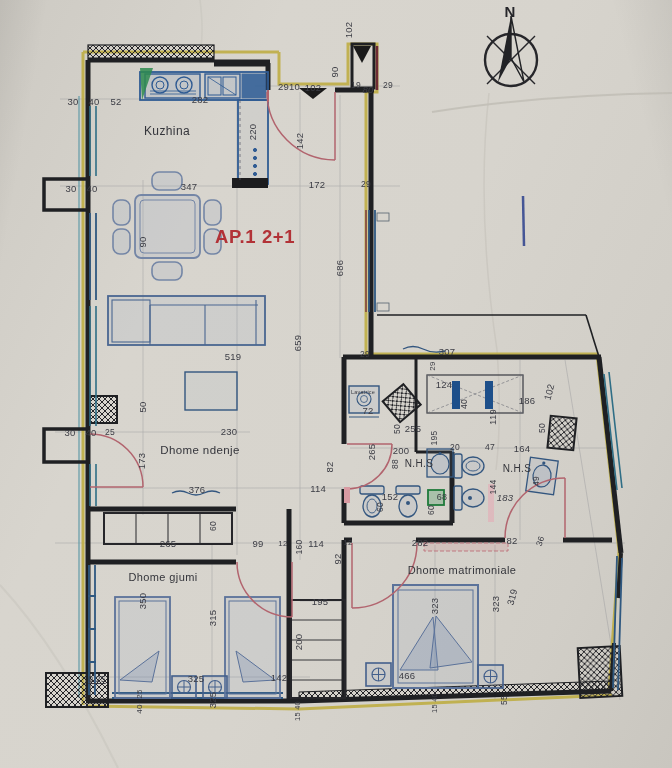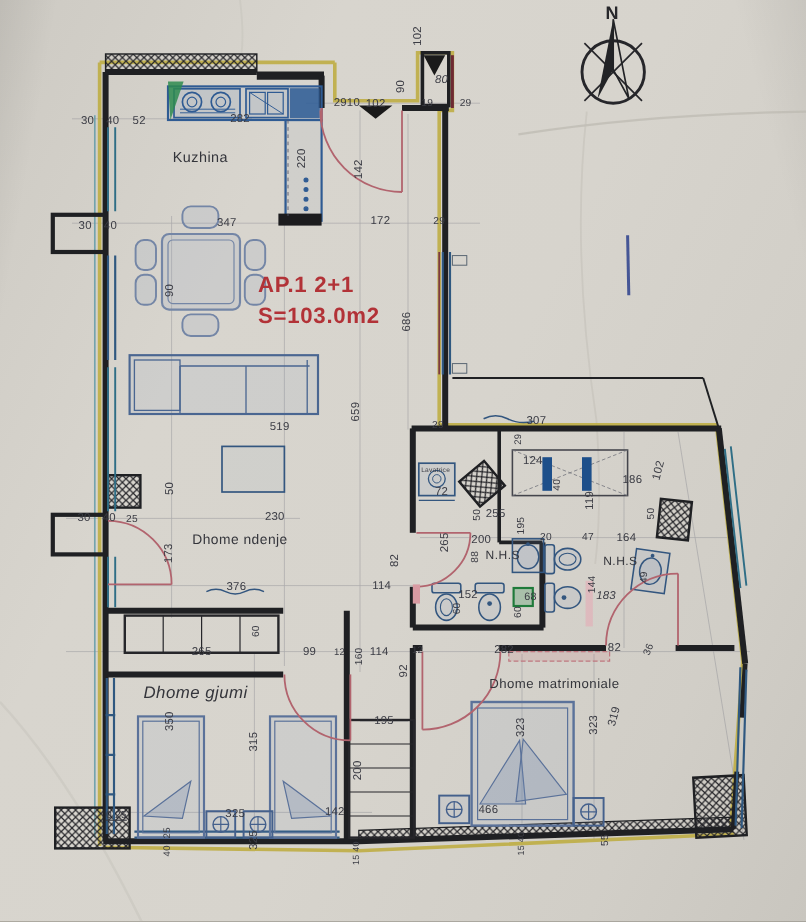--- a/index.html
+++ b/index.html
@@ -314,35 +314,35 @@
     <circle cx="511" cy="60" r="26" stroke="#26262a" stroke-width="2.4" fill="none"></circle>
     <path d="M487,36 L535,84 M535,36 L487,84" stroke="#26262a" stroke-width="1.4" fill="none"></path>
     <polygon points="511,16 498,82 511,58" fill="#222326"></polygon>
     <polygon points="511,16 524,82 511,58" fill="none" stroke="#222326" stroke-width="1.4"></polygon>
   </g>
 </svg>
 
 <div id="labels">
       <span class="lbl room" style="left: 167px; top: 131px; font-size: 12px; transform: translate(-50%, -50%); text-align: center;">Kuzhina</span>
       <span class="lbl room" style="left: 200px; top: 450px; transform: translate(-50%, -50%);">Dhome ndenje</span>
-      <span class="lbl room" style="left: 163px; top: 577px; font-size: 14px; transform: translate(-50%, -50%); font-style: italic;">Dhome gjumi</span>
+      <span class="lbl room" style="left: 163px; top: 577px; font-size: 11px; transform: translate(-50%, -50%);">Dhome gjumi</span>
       <span class="lbl room" style="left: 462px; top: 570px; font-size: 11px; transform: translate(-50%, -50%);">Dhome matrimoniale</span>
       <span class="lbl room" style="left: 419px; top: 463px; font-size: 10px; transform: translate(-50%, -50%);">N.H.S</span>
       <span class="lbl room" style="left: 517px; top: 468px; font-size: 10px; transform: translate(-50%, -50%);">N.H.S</span>
       <span class="lbl dim" style="left: 363px; top: 392px; font-size: 5.5px; transform: translate(-50%, -50%);">Lavatrice</span>
       <span class="lbl compass" style="left: 510px; top: 11px; transform: translate(-50%, -50%);">N</span>
       <span class="lbl dim" style="left: 73px; top: 101px; transform: translate(-50%, -50%);">30</span>
       <span class="lbl dim" style="left: 94px; top: 101px; transform: translate(-50%, -50%);">40</span>
       <span class="lbl dim" style="left: 116px; top: 101px; transform: translate(-50%, -50%);">52</span>
       <span class="lbl dim" style="left: 200px; top: 99px; transform: translate(-50%, -50%);">282</span>
       <span class="lbl dim" style="left: 269px; top: 86px; transform: translate(-50%, -50%); padding-left: 40px;">2910</span>
       <span class="lbl dim" style="left: 313px; top: 87px; transform: translate(-50%, -50%);">102</span>
       <span class="lbl dim" style="left: 334px; top: 72px; transform: translate(-50%, -50%) rotate(-90deg);">90</span>
       <span class="lbl dim" style="left: 356px; top: 85px; font-size: 8.5px; transform: translate(-50%, -50%);">19</span>
-      <span class="lbl dim" style="left: 368px; top: 67px; transform: translate(-50%, -50%); font-style: italic;">80</span>
+      <span class="lbl dim" style="left: 368px; top: 89px; transform: translate(-50%, -50%); font-style: italic;">80</span>
       <span class="lbl dim" style="left: 388px; top: 85px; font-size: 8.5px; transform: translate(-50%, -50%);">29</span>
       <span class="lbl dim" style="left: 348px; top: 30px; transform: translate(-50%, -50%) rotate(-90deg);">102</span>
       <span class="lbl dim" style="left: 252px; top: 132px; transform: translate(-50%, -50%) rotate(-90deg);">220</span>
       <span class="lbl dim" style="left: 299px; top: 141px; transform: translate(-50%, -50%) rotate(-90deg);">142</span>
       <span class="lbl dim" style="left: 317px; top: 184px; transform: translate(-50%, -50%);">172</span>
       <span class="lbl dim" style="left: 366px; top: 184px; font-size: 8.5px; transform: translate(-50%, -50%);">29</span>
       <span class="lbl dim" style="left: 189px; top: 186px; transform: translate(-50%, -50%);">347</span>
       <span class="lbl dim" style="left: 71px; top: 188px; transform: translate(-50%, -50%);">30</span>
       <span class="lbl dim" style="left: 92px; top: 188px; transform: translate(-50%, -50%);">40</span>
       <span class="lbl dim" style="left: 142px; top: 242px; transform: translate(-50%, -50%) rotate(-90deg);">90</span>
@@ -408,15 +408,14 @@
       <span class="lbl dim" style="left: 297px; top: 711px; font-size: 7.5px; transform: translate(-50%, -50%) rotate(-90deg);">15 40</span>
       <span class="lbl dim" style="left: 434px; top: 606px; transform: translate(-50%, -50%) rotate(-90deg);">323</span>
       <span class="lbl dim" style="left: 495px; top: 604px; transform: translate(-50%, -50%) rotate(-90deg);">323</span>
       <span class="lbl dim" style="left: 512px; top: 597px; transform: translate(-50%, -50%) rotate(-75deg);">319</span>
       <span class="lbl dim" style="left: 407px; top: 675px; transform: translate(-50%, -50%);">466</span>
       <span class="lbl dim" style="left: 434px; top: 703px; font-size: 7.5px; transform: translate(-50%, -50%) rotate(-90deg);">15 40</span>
       <span class="lbl dim" style="left: 504px; top: 700px; font-size: 8.5px; transform: translate(-50%, -50%) rotate(-90deg);">55</span>
     </div>
 
 <div class="title-red" style="left:215px;top:226px;">AP.1  2+1</div>
-<div class="title-red" style="left:215px;top:252px;">S=103.0m2</div>
 
 </div>
 
 </body></html>

